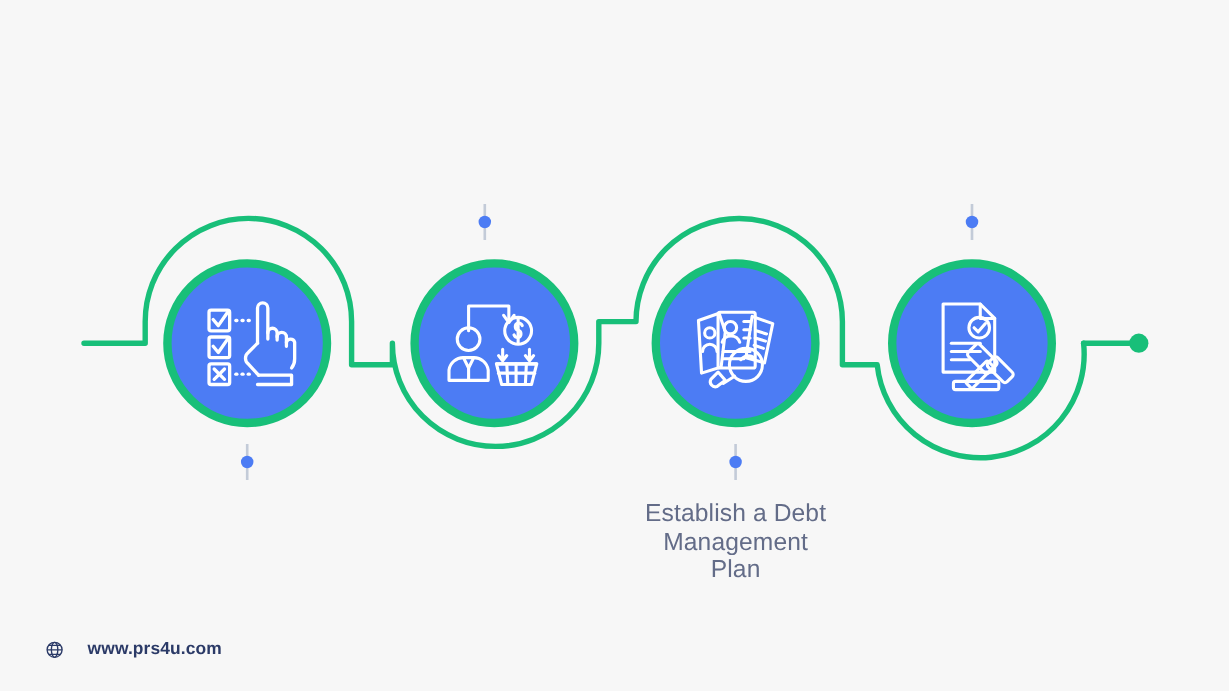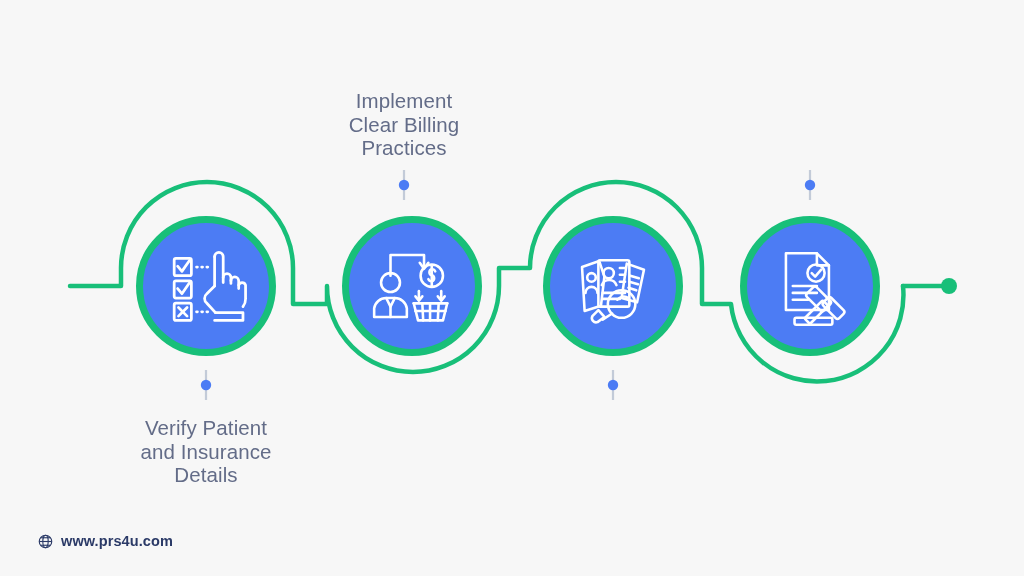--- a/index.html
+++ b/index.html
@@ -56,21 +56,21 @@
     width: 86px;
     height: 86px;
     display: block;
   }
   .footer {
     position: absolute;
     left: 38px;
     top: 533px;
     display: flex;
     align-items: center;
-    gap: 8px;
+    gap: 20px;
   }
   .footer-url {
     color: #2b3a67;
     font-size: 14.5px;
     font-weight: 700;
     letter-spacing: 0.1px;
   }
   .globe-icon {
     width: 15px;
     height: 15px;
@@ -206,28 +206,25 @@
         <line x1="30" y1="58" x2="58" y2="58"></line>
         <line x1="30" y1="66" x2="48" y2="66"></line>
         <rect x="52" y="51" width="16" height="28" rx="3" transform="rotate(-45 60 65)"></rect>
         <rect x="71" y="63" width="13" height="26" rx="3" transform="rotate(-45 77 76)"></rect>
         <rect x="42" y="76" width="30" height="9" rx="2" transform="rotate(-45 57 80)"></rect>
         <rect x="32" y="87" width="44" height="8" rx="2"></rect>
       </g>
     </svg>
   </div>
 
-  <div class="step-label" style="left:91px; top:416px;">Verify Patient
-and Insurance
-Details</div>
-
-  <div class="step-label" style="left:289px; top:89px;">Implement
-Clear Billing
-Practices</div>
-
+
+
+  <div class="step-label" style="left:498px; top:416px;">Establish a Debt
+Management
+Plan</div>
 
 
   <div class="footer">
     <svg class="globe-icon" viewBox="0 0 24 24">
       <g fill="none" stroke="#2b3a67" stroke-width="1.8">
         <circle cx="12" cy="12" r="10"></circle>
         <ellipse cx="12" cy="12" rx="4.3" ry="10"></ellipse>
         <line x1="2" y1="12" x2="22" y2="12"></line>
         <path d="M4.2 6 h15.6"></path>
         <path d="M4.2 18 h15.6"></path>

